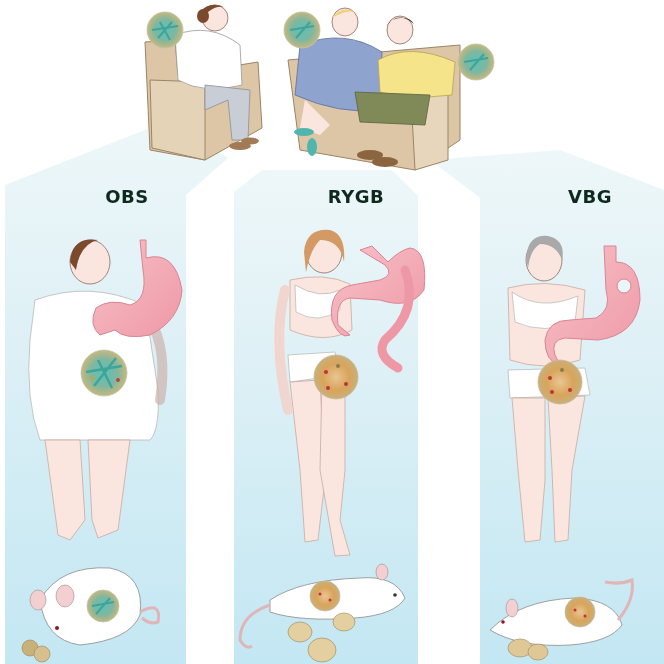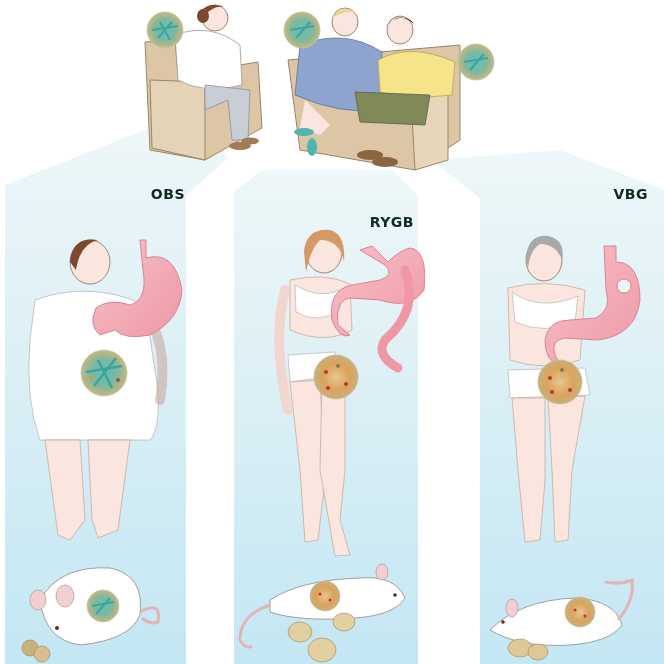--- a/index.html
+++ b/index.html
@@ -1,21 +1,22 @@
 <!DOCTYPE html>
 <html><head>
 <meta charset="utf-8">
 <style>
   html, body { margin:0; padding:0; background:#ffffff; }
   body { width:664px; height:664px; position:relative; overflow:hidden; font-family:"DejaVu Sans", sans-serif; }
   #stage { position:absolute; left:0; top:0; width:664px; height:664px; }
   .label {
-    position:absolute; top:186px; width:180px; text-align:right;
-    font-family:"DejaVu Sans", sans-serif; font-weight:bold; font-size:14px;
+    position:absolute; top:186px; width:180px; text-align:center;
+    font-family:"DejaVu Sans", sans-serif; font-weight:bold; font-size:18px;
     letter-spacing:0.5px;
+    padding-left:32px;
   }
   svg { position:absolute; left:0; top:0; }
 </style>
 </head>
 <body>
 
 <div id="stage">
 <svg width="664" height="664" viewBox="0 0 664 664">
   <defs>
     <linearGradient id="panelGrad" x1="0" y1="0" x2="0" y2="1">
@@ -198,15 +199,15 @@
     <circle cx="575" cy="610" r="1.5" fill="#c0303f"></circle>
         <circle cx="585" cy="616" r="1.5" fill="#c0303f"></circle>
   </g>
   <g>
     <ellipse cx="520" cy="648" rx="12" ry="9" fill="#e0c896" stroke="#9c8555" stroke-width="0.6"></ellipse>
     <ellipse cx="538" cy="652" rx="10" ry="8" fill="#e0c896" stroke="#9c8555" stroke-width="0.6"></ellipse>
   </g>
 </svg>
 
 <div class="label" style="left:5px;color:#0d2a1c;">OBS</div>
-<div class="label" style="left:234px;color:#0d2a1c;margin-top:28px;">RYGB</div>
+<div class="label" style="left:234px;color:#0d2a1c;">RYGB</div>
 <div class="label" style="left:468px;color:#0d2a1c;">VBG</div>
 </div>
 
 </body></html>

